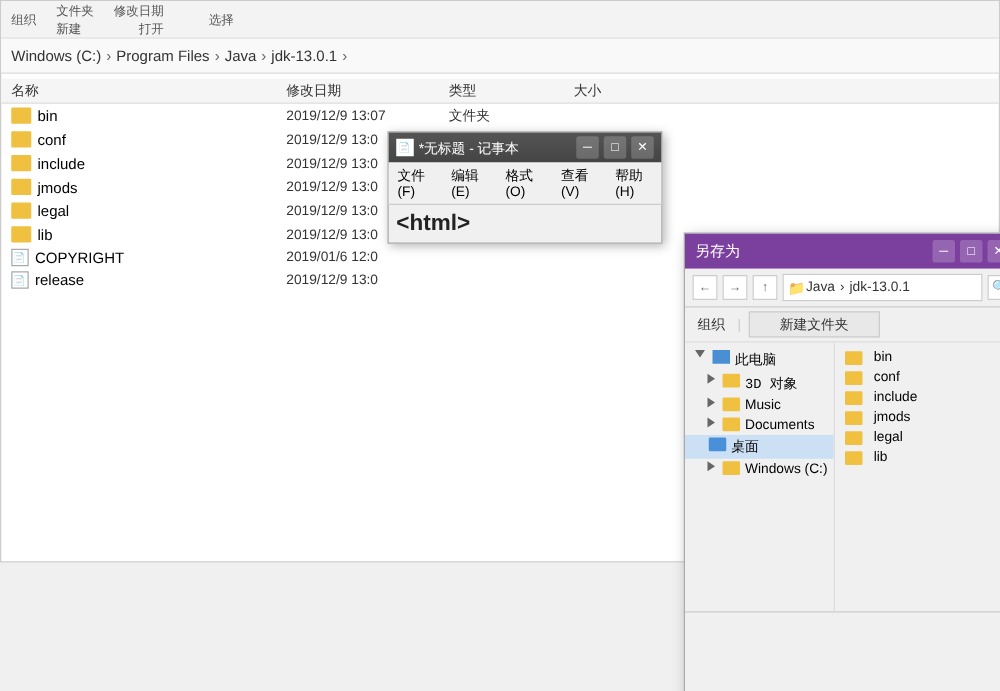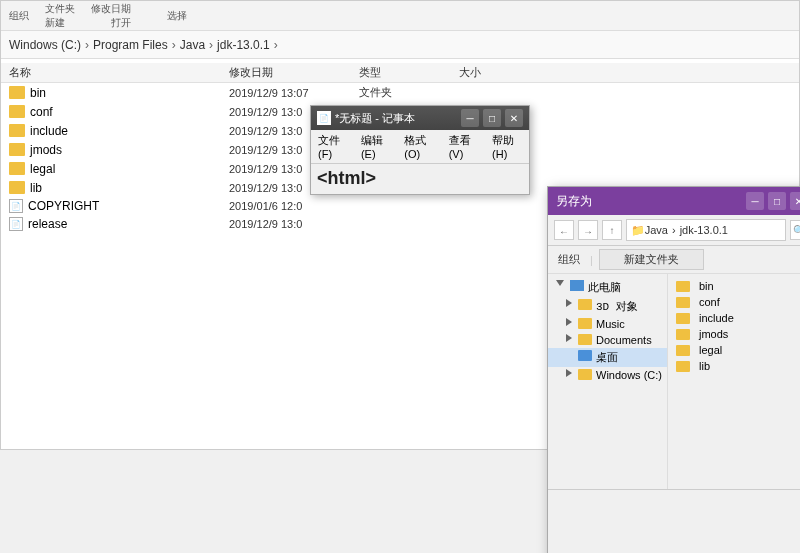--- a/index.html
+++ b/index.html
@@ -597,21 +597,21 @@
           <div class="saveas-sidebar-item" style="padding-left: 18px;">
             <span class="triangle"></span>
             <span class="folder-sm"></span>
             <span>Music</span>
           </div>
           <div class="saveas-sidebar-item" style="padding-left: 18px;">
             <span class="triangle"></span>
             <span class="folder-sm"></span>
             <span>Documents</span>
           </div>
-          <div class="saveas-sidebar-item selected" style="padding-left: 18px;">
+          <div class="saveas-sidebar-item selected" style="padding-left: 7px;">
             <span style="width: 8px; display: inline-block;"></span>
             <span class="folder-sm blue"></span>
             <span>桌面</span>
           </div>
           <div class="saveas-sidebar-item" style="padding-left: 18px;">
             <span class="triangle"></span>
             <span class="folder-sm"></span>
             <span>Windows (C:)</span>
           </div>
         </div>

